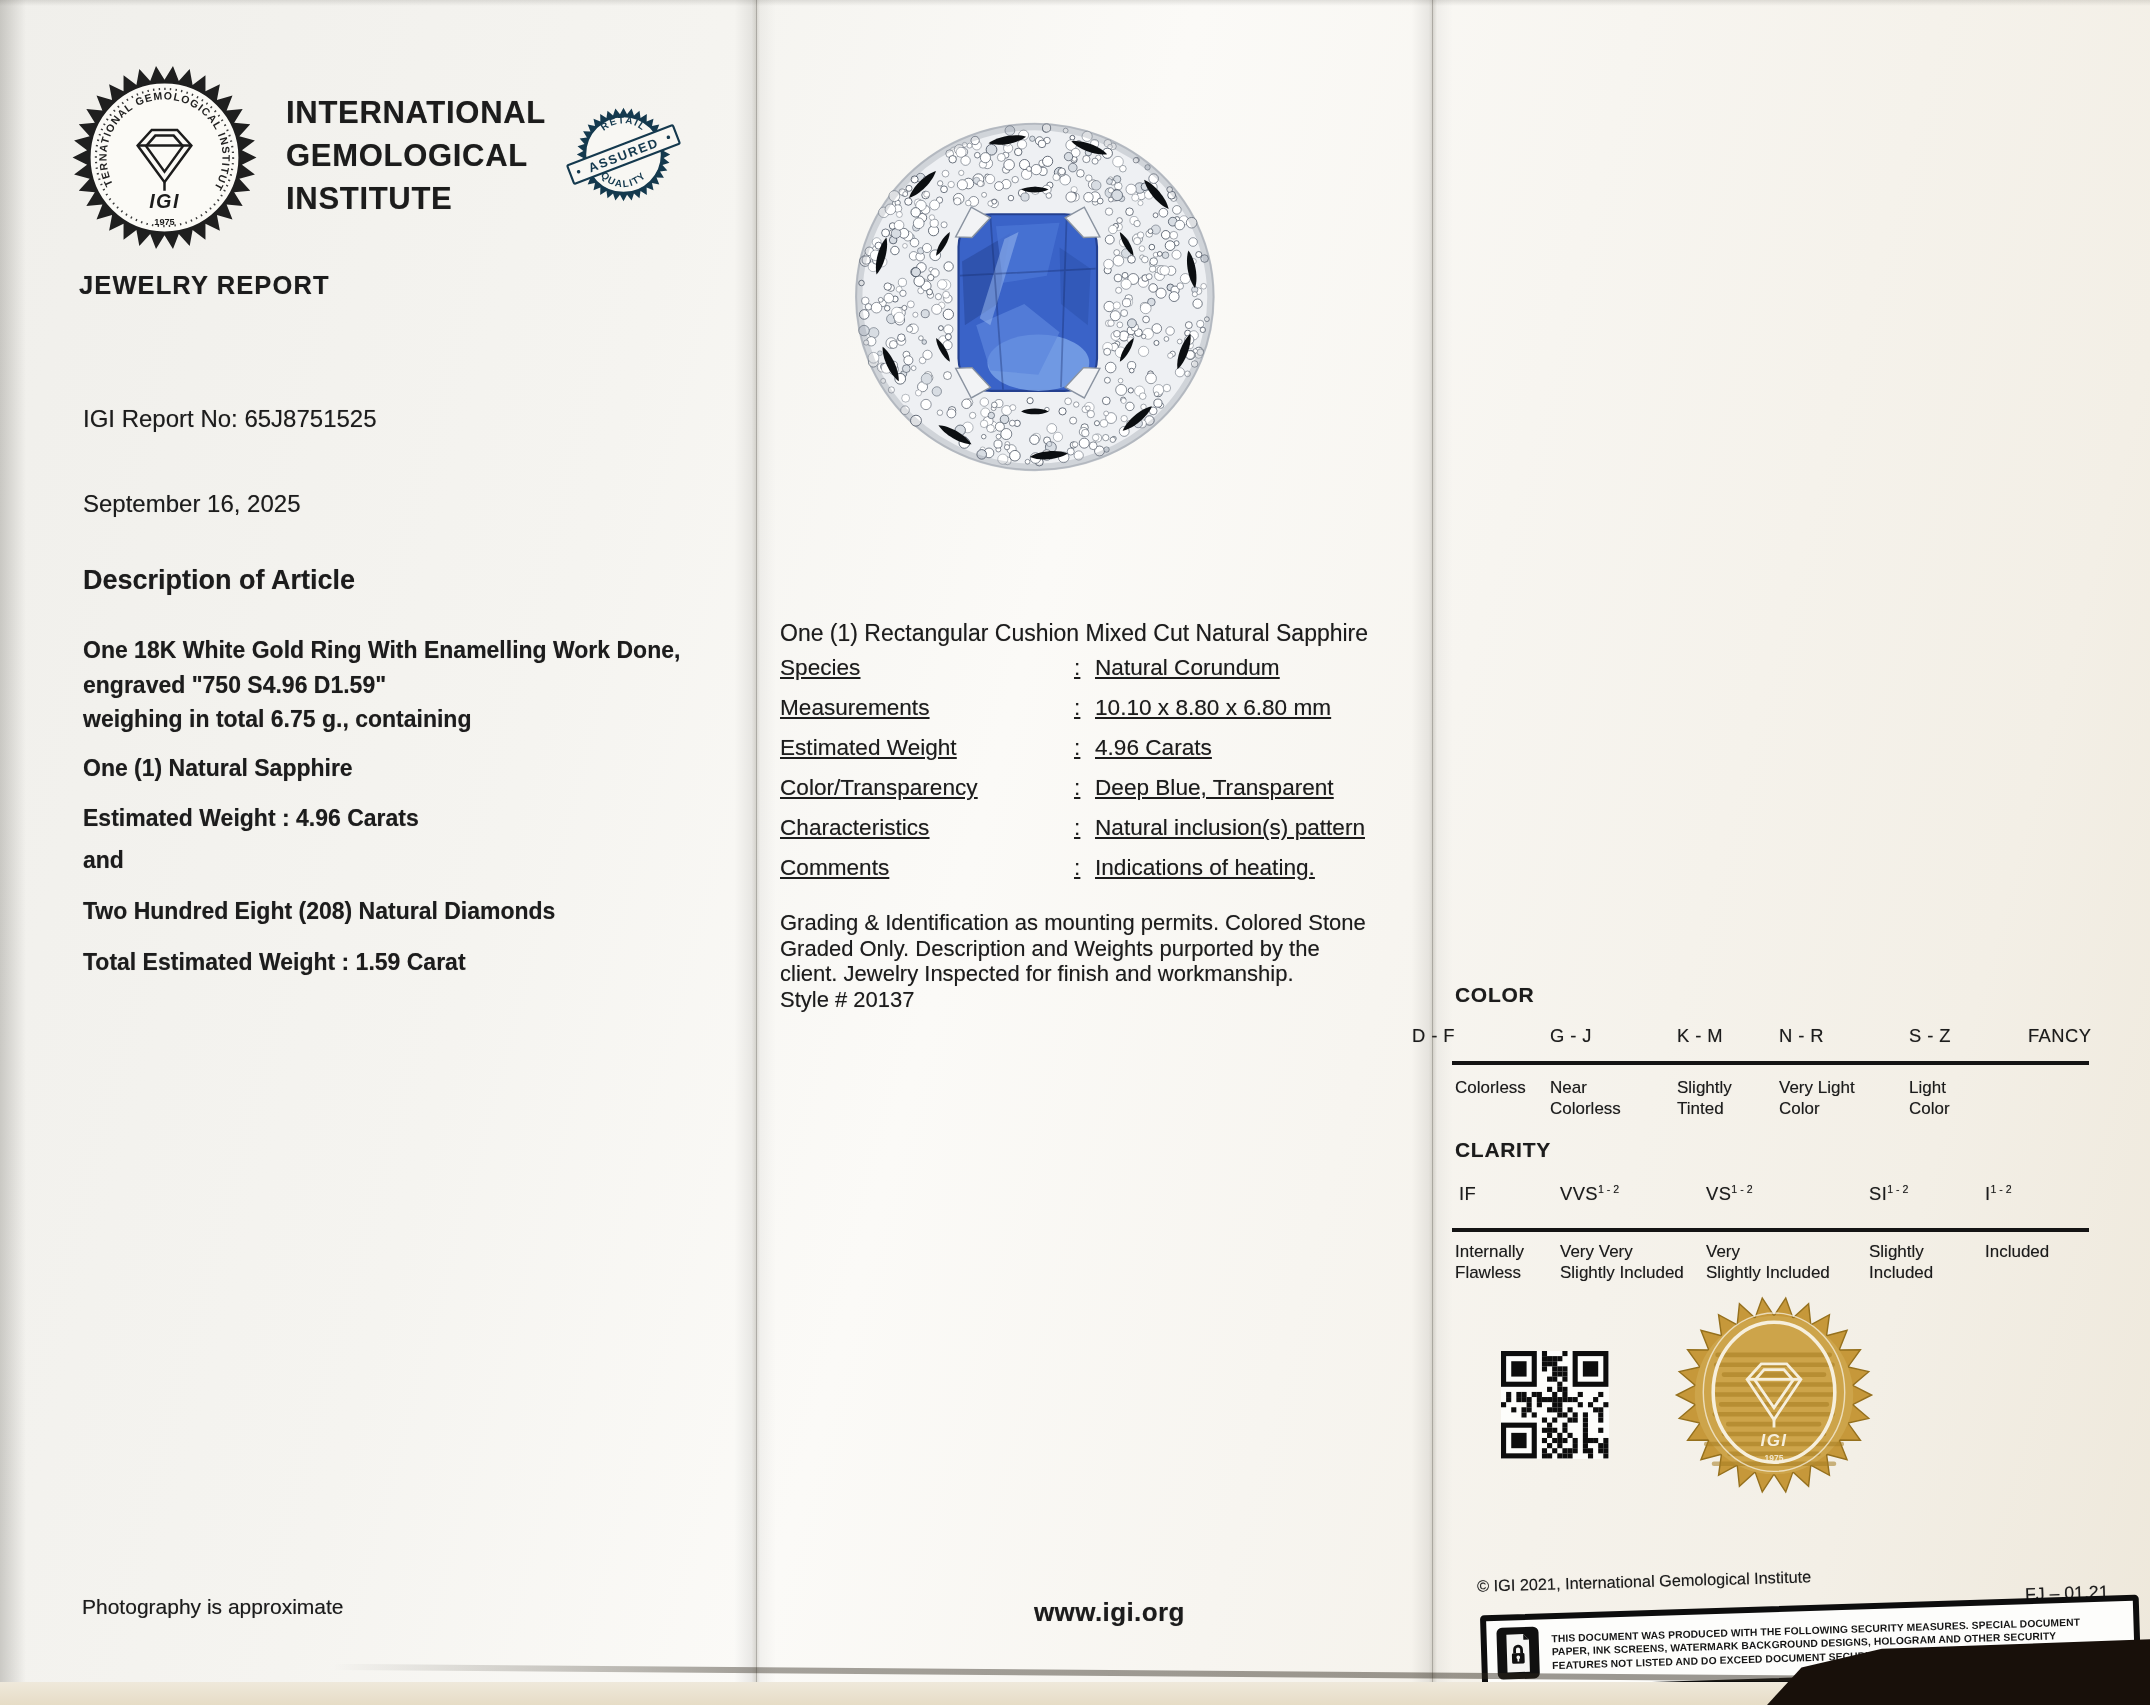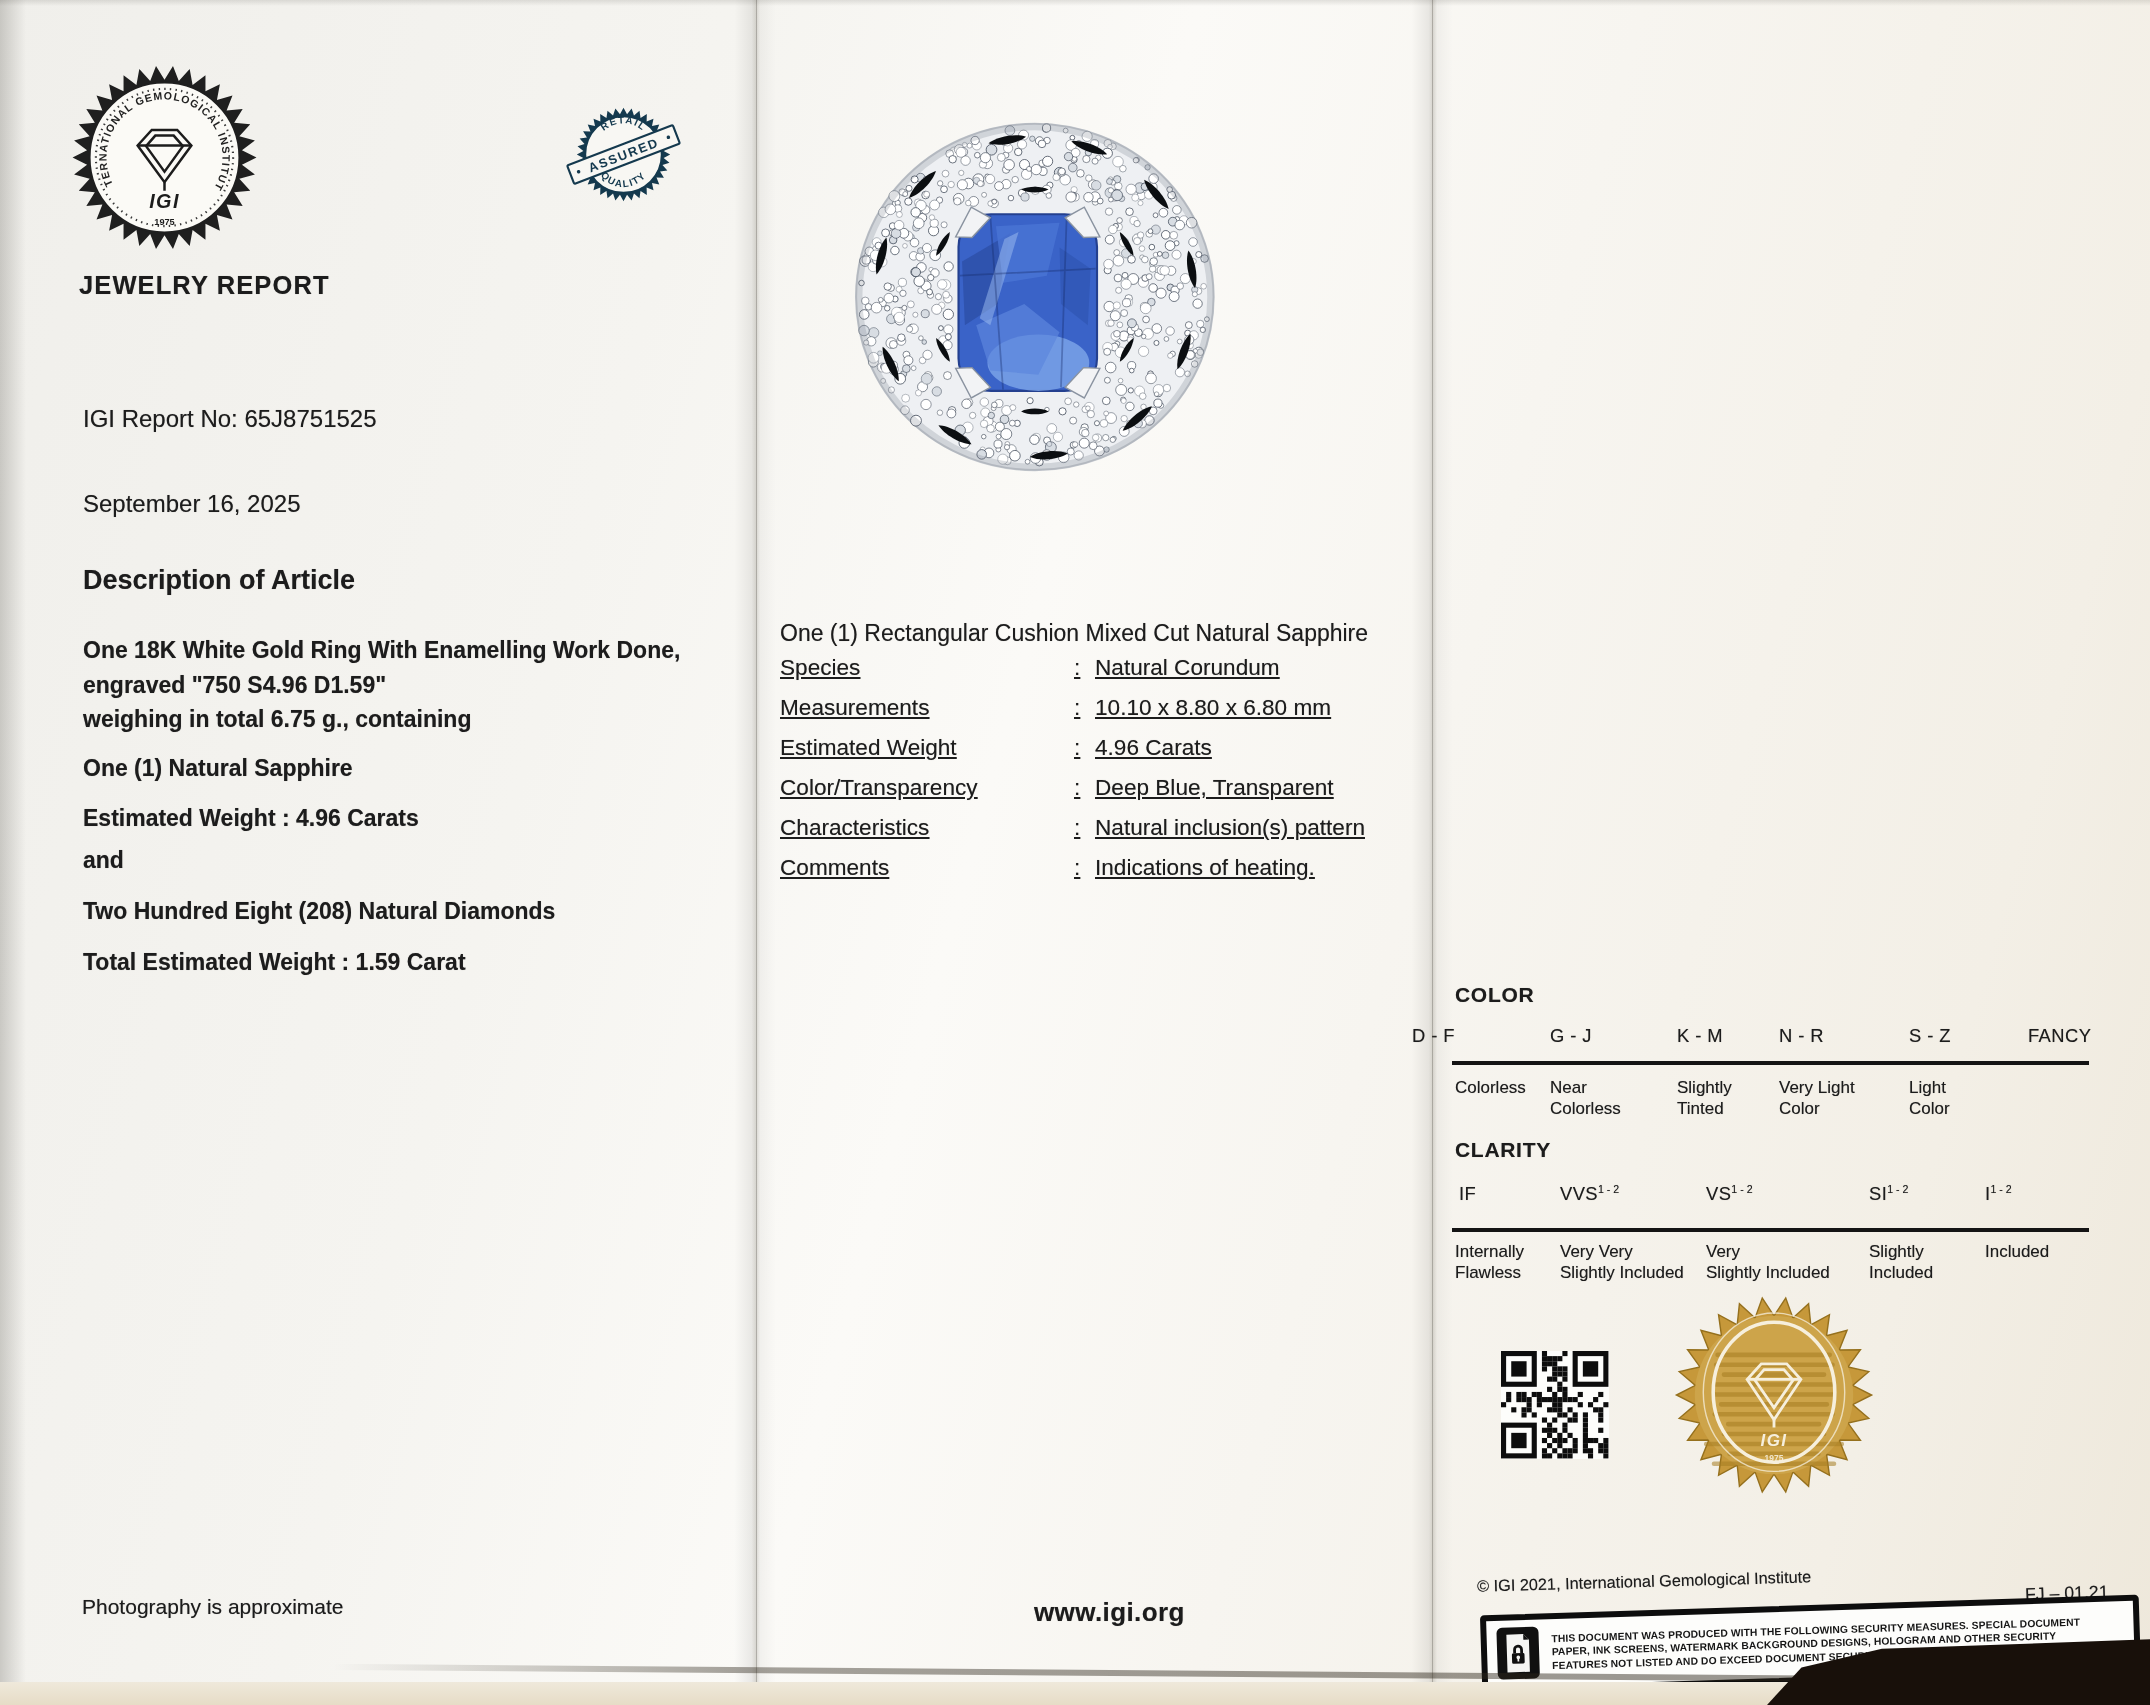--- a/index.html
+++ b/index.html
@@ -61,20 +61,25 @@
     </text>
     <g stroke="#1c1c1c" stroke-width="3.5" fill="none">
       <path d="M97,118 L117,96 L153,96 L173,118 L135,170 Z"></path>
       <path d="M109,119 L122,104 L148,104 L161,119 L135,155 Z"></path>
       <path d="M97,118 L173,118 M135,170 L135,182"></path>
     </g>
     <text x="135" y="207" text-anchor="middle" font-size="28" font-weight="bold" font-style="italic" letter-spacing="2" fill="#1c1c1c">IGI</text>
     <text x="135" y="230" text-anchor="middle" font-size="13" font-weight="bold" fill="#1c1c1c">1975</text>
   </svg>
 
+  <div class="abs org-title ink" style="left:286px;top:91px">
+    <div>INTERNATIONAL</div>
+    <div>GEMOLOGICAL</div>
+    <div>INSTITUTE</div>
+  </div>
 
   <svg class="abs" style="left:574px;top:105px" width="99" height="99" viewBox="0 0 140 140">
     <polygon id="badge-burst" fill="#14394e" points="136.0,70.0 126.8,75.0 135.0,81.5 125.1,84.8 132.0,92.6 121.7,94.1 127.2,103.0 116.7,102.7 120.6,112.4 110.3,110.3 112.4,120.6 102.7,116.7 103.0,127.2 94.1,121.7 92.6,132.0 84.8,125.1 81.5,135.0 75.0,126.8 70.0,136.0 65.0,126.8 58.5,135.0 55.2,125.1 47.4,132.0 45.9,121.7 37.0,127.2 37.3,116.7 27.6,120.6 29.7,110.3 19.4,112.4 23.3,102.7 12.8,103.0 18.3,94.1 8.0,92.6 14.9,84.8 5.0,81.5 13.2,75.0 4.0,70.0 13.2,65.0 5.0,58.5 14.9,55.2 8.0,47.4 18.3,45.9 12.8,37.0 23.3,37.3 19.4,27.6 29.7,29.7 27.6,19.4 37.3,23.3 37.0,12.8 45.9,18.3 47.4,8.0 55.2,14.9 58.5,5.0 65.0,13.2 70.0,4.0 75.0,13.2 81.5,5.0 84.8,14.9 92.6,8.0 94.1,18.3 103.0,12.8 102.7,23.3 112.4,19.4 110.3,29.7 120.6,27.6 116.7,37.3 127.2,37.0 121.7,45.9 132.0,47.4 125.1,55.2 135.0,58.5 126.8,65.0"></polygon>
     <circle cx="70" cy="70" r="54" fill="#f8f7f3" stroke="#14394e" stroke-width="2.5"></circle>
     <path id="badgeTop" d="M 30,58 A 41,41 0 0 1 110,58" fill="none"></path>
     <path id="badgeBottom" d="M 30,84 A 41,41 0 0 0 110,84" fill="none"></path>
     <text font-size="14" font-weight="bold" letter-spacing="2" fill="#14394e">
       <textPath href="#badgeTop" startOffset="50%" text-anchor="middle">RETAIL</textPath>
     </text>
     <text font-size="14" font-weight="bold" letter-spacing="2" fill="#14394e">
@@ -716,20 +721,22 @@
       <span class="attr-colon">:</span>
       <span class="attr-value">Natural inclusion(s) pattern</span>
     </div>
     <div class="attr-row">
       <span class="attr-label">Comments</span>
       <span class="attr-colon">:</span>
       <span class="attr-value">Indications of heating.</span>
     </div>
   </div>
 
+  <div class="abs grading-note pre ink" style="left:780px;top:910px">Grading &amp; Identification as mounting permits. Colored Stone Graded Only. Description and Weights purported by the client. Jewelry Inspected for finish and workmanship.
+Style # 20137</div>
 
   <div class="abs website ink" style="left:1034px;top:1597px">www.igi.org</div>
 
   <div class="abs scale-title ink" style="left:1455px;top:983px">COLOR</div>
 
   <span class="abs scale-grade ink" style="left:1412px;top:1025px">D - F</span>
   <span class="abs scale-grade ink" style="left:1550px;top:1025px">G - J</span>
   <span class="abs scale-grade ink" style="left:1677px;top:1025px">K - M</span>
   <span class="abs scale-grade ink" style="left:1779px;top:1025px">N - R</span>
   <span class="abs scale-grade ink" style="left:1909px;top:1025px">S - Z</span>

